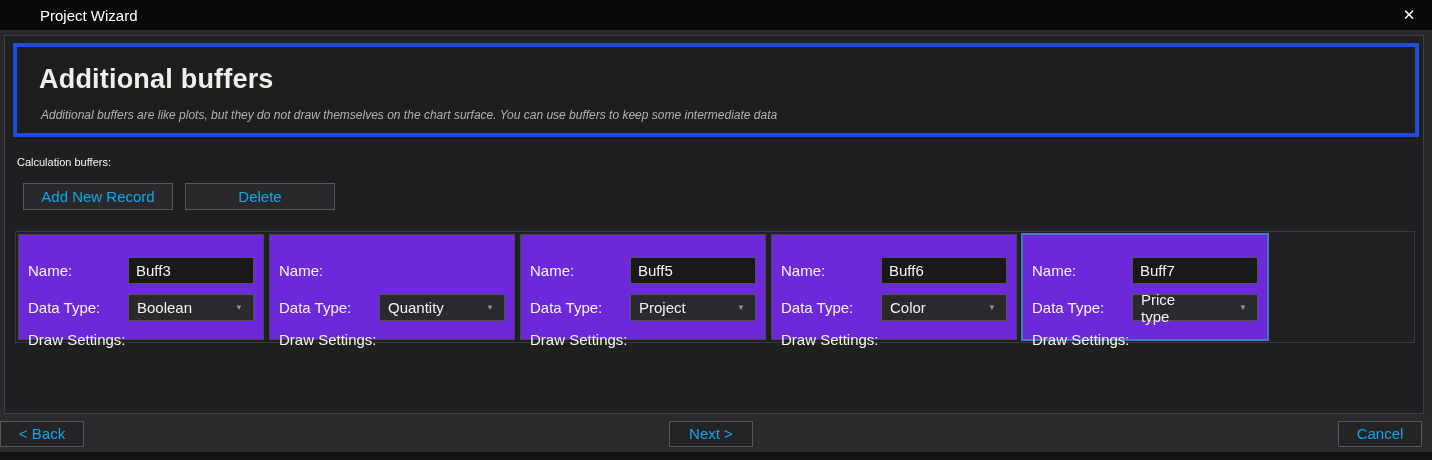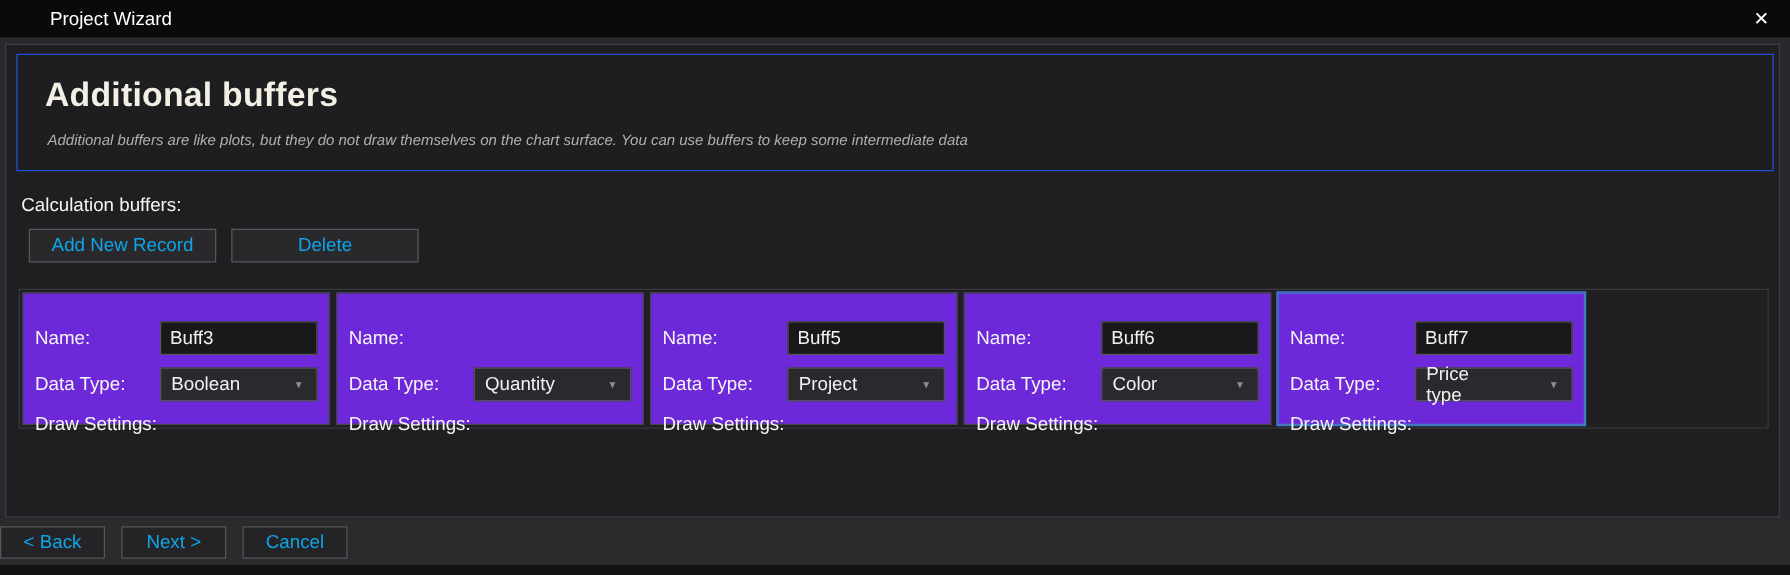--- a/index.html
+++ b/index.html
@@ -27,36 +27,36 @@
 
   
   .content {
     position: absolute; left: 4px; top: 35px; width: 1420px; height: 379px;
     background: #1f1f22;
     border: 1px solid #3e3e44;
   }
 
   .header-panel {
     position: absolute; left: 8px; top: 7px; right: 4px; height: 94px;
-    border: 1px solid #1d4ed8;
+    border: 4px solid #1d4ed8;
     background: #1e1e21;
   }
   .page-title {
     margin: 17px 0 0 22px;
     font-size: 27px; font-weight: bold; color: #f2efe5;
     letter-spacing: 0.2px;
   }
   .page-subtitle {
     margin: 13px 0 0 24px;
     font-size: 12px; font-style: italic; color: #b3b0a8;
   }
 
   .section-label {
     position: absolute; left: 12px; top: 120px;
-    font-size: 15px; color: #f5f5f5;
+    font-size: 11px; color: #f5f5f5;
   }
 
   .toolbar {
     position: absolute; left: 18px; top: 147px;
     display: flex; gap: 12px;
   }
   .btn {
     min-width: 150px; height: 27px;
     background: #29292c;
     border: 1px solid #56565b;
@@ -110,21 +110,21 @@
     gap: 36px;
   }
   .combo-value { font-size: 15px; color: #f2f2f2; flex: 1; }
   .combo-arrow { font-size: 8px; color: #8f8f8f; padding-right: 2px; }
   .draw-row { height: auto; margin-bottom: 0; }
 
   
   .footer {
     position: absolute; left: 0; top: 415px; width: 1432px; height: 37px;
     background: #2b2b2e;
-    display: flex; align-items: center; justify-content: flex-start;
+    display: flex; align-items: center; justify-content: space-between;
     gap: 13px; padding-right: 10px;
   }
   .footer .btn { min-width: 84px; height: 26px; background: #242427; }
 
   .bottom-strip {
     position: absolute; left: 0; top: 452px; width: 1432px; height: 8px;
     background: #131315;
   }
 </style>
 </head>

